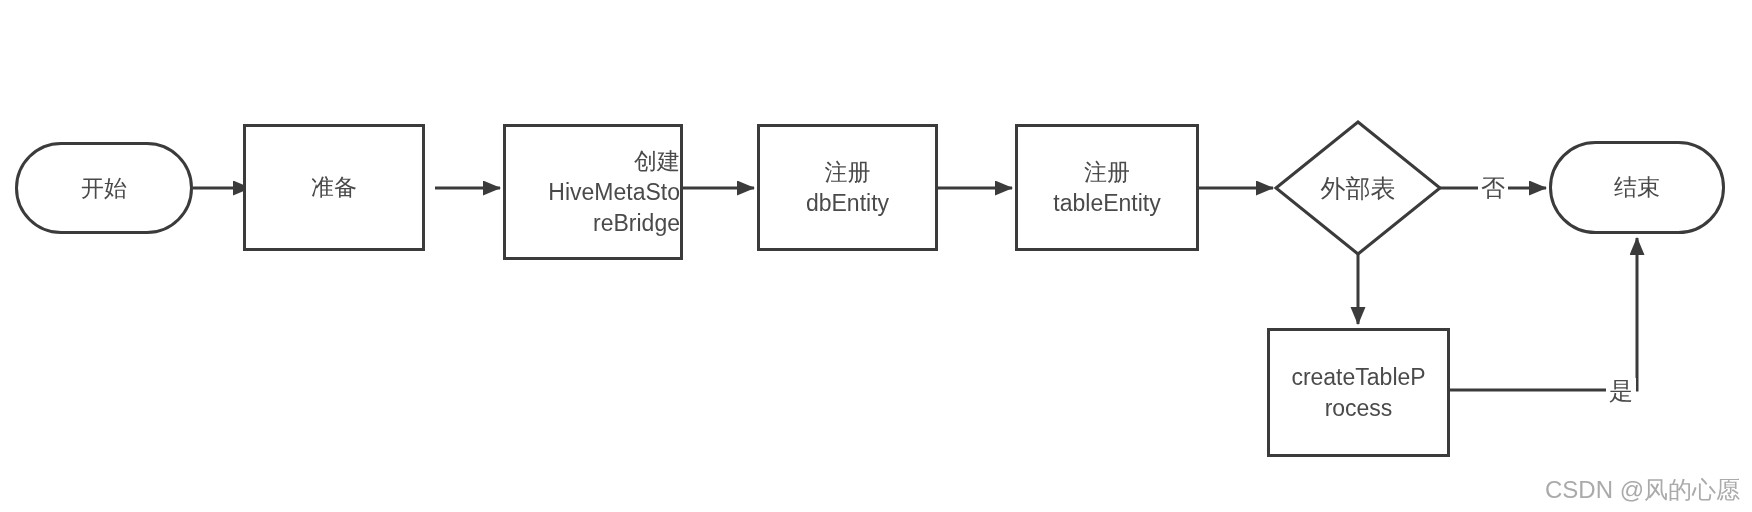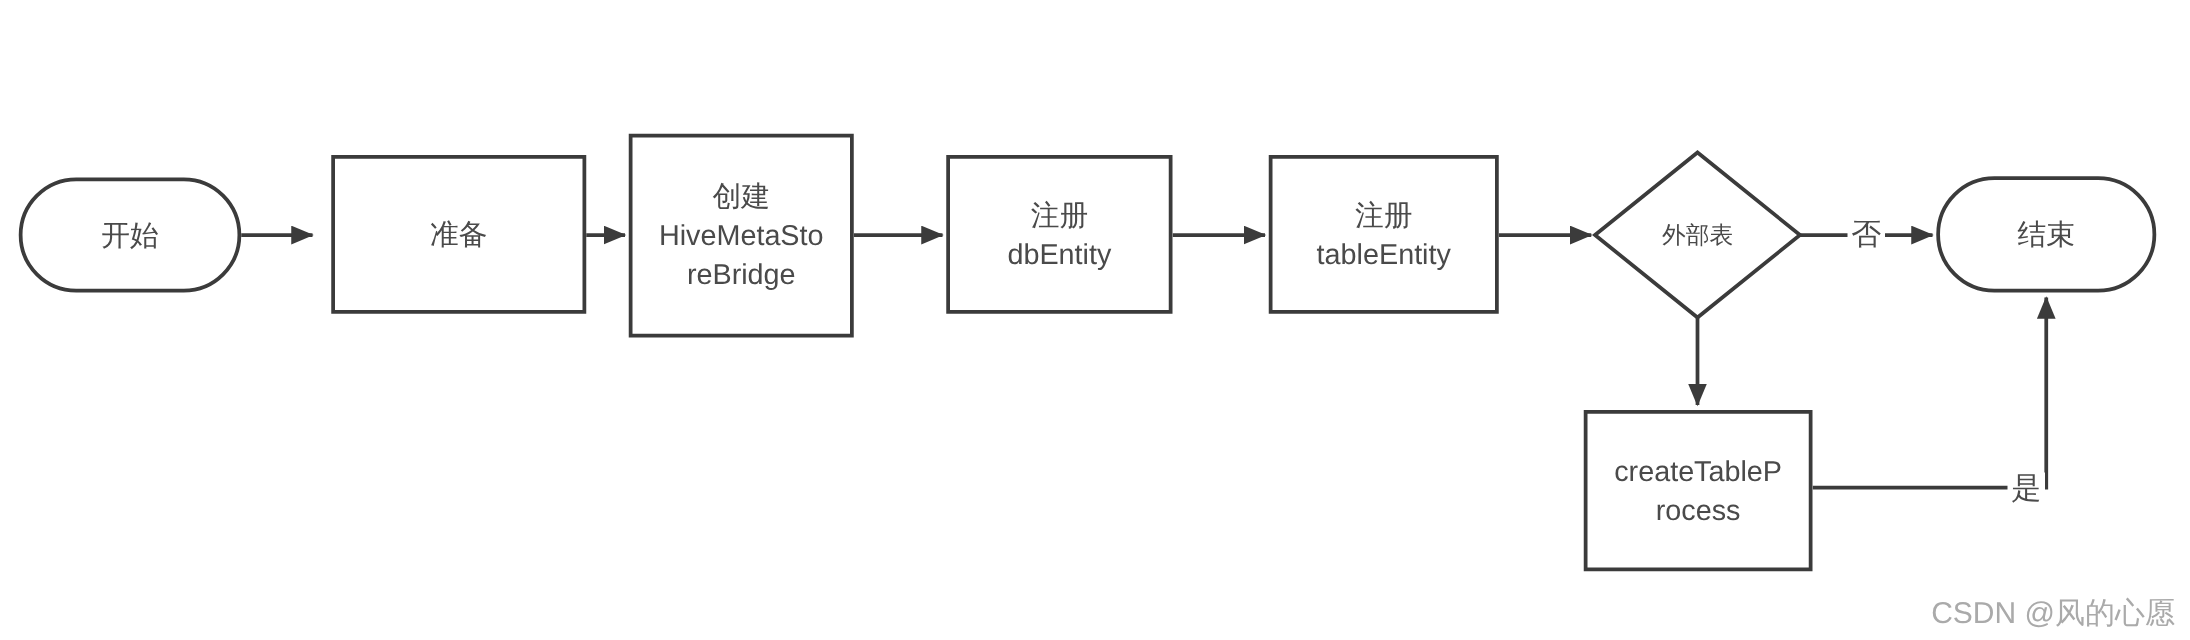--- a/index.html
+++ b/index.html
@@ -37,21 +37,21 @@
     text-align: center;
   }
   .node span { display: block; }
   .terminator { border-radius: 48px; font-family: Liberation Serif, serif; }
   .diamond-label {
     position: absolute;
     display: flex;
     align-items: center;
     justify-content: center;
     color: #4a4a4a;
-    font-size: 19px;
+    font-size: 25px;
     text-align: center;
   }
   .edge-label {
     position: absolute;
     transform: translate(-50%, -50%);
     background: #ffffff;
     color: #4a4a4a;
     font-size: 24px;
     line-height: 26px;
     padding: 0 3px;
@@ -92,25 +92,25 @@
 
     <path d="M1450,390 L1637,390 L1637,238" stroke="#3b3b3b" stroke-width="3" fill="none" marker-end="url(#arrow)"></path>
 
     <polygon points="1276,188 1358,122 1440,188 1358,254" fill="#ffffff" stroke="#3b3b3b" stroke-width="3"></polygon>
   </svg>
 
   <div class="node terminator" style="left:15px; top:142px; width:178px; height:92px;">
     <span>开始</span>
   </div>
 
-  <div class="node" style="left:265px; top:124px; width:204px; height:127px;">
+  <div class="node" style="left:243px; top:124px; width:182px; height:127px;">
     <span>准备</span>
   </div>
 
-  <div class="node" style="left:503px; top:107px; width:180px; height:163px;">
+  <div class="node" style="left:503px; top:124px; width:180px; height:136px;align-items:flex-end;">
     <span>创建</span>
     <span>HiveMetaSto</span>
     <span>reBridge</span>
   </div>
 
   <div class="node" style="left:757px; top:124px; width:181px; height:127px;">
     <span>注册</span>
     <span>dbEntity</span>
   </div>
 

